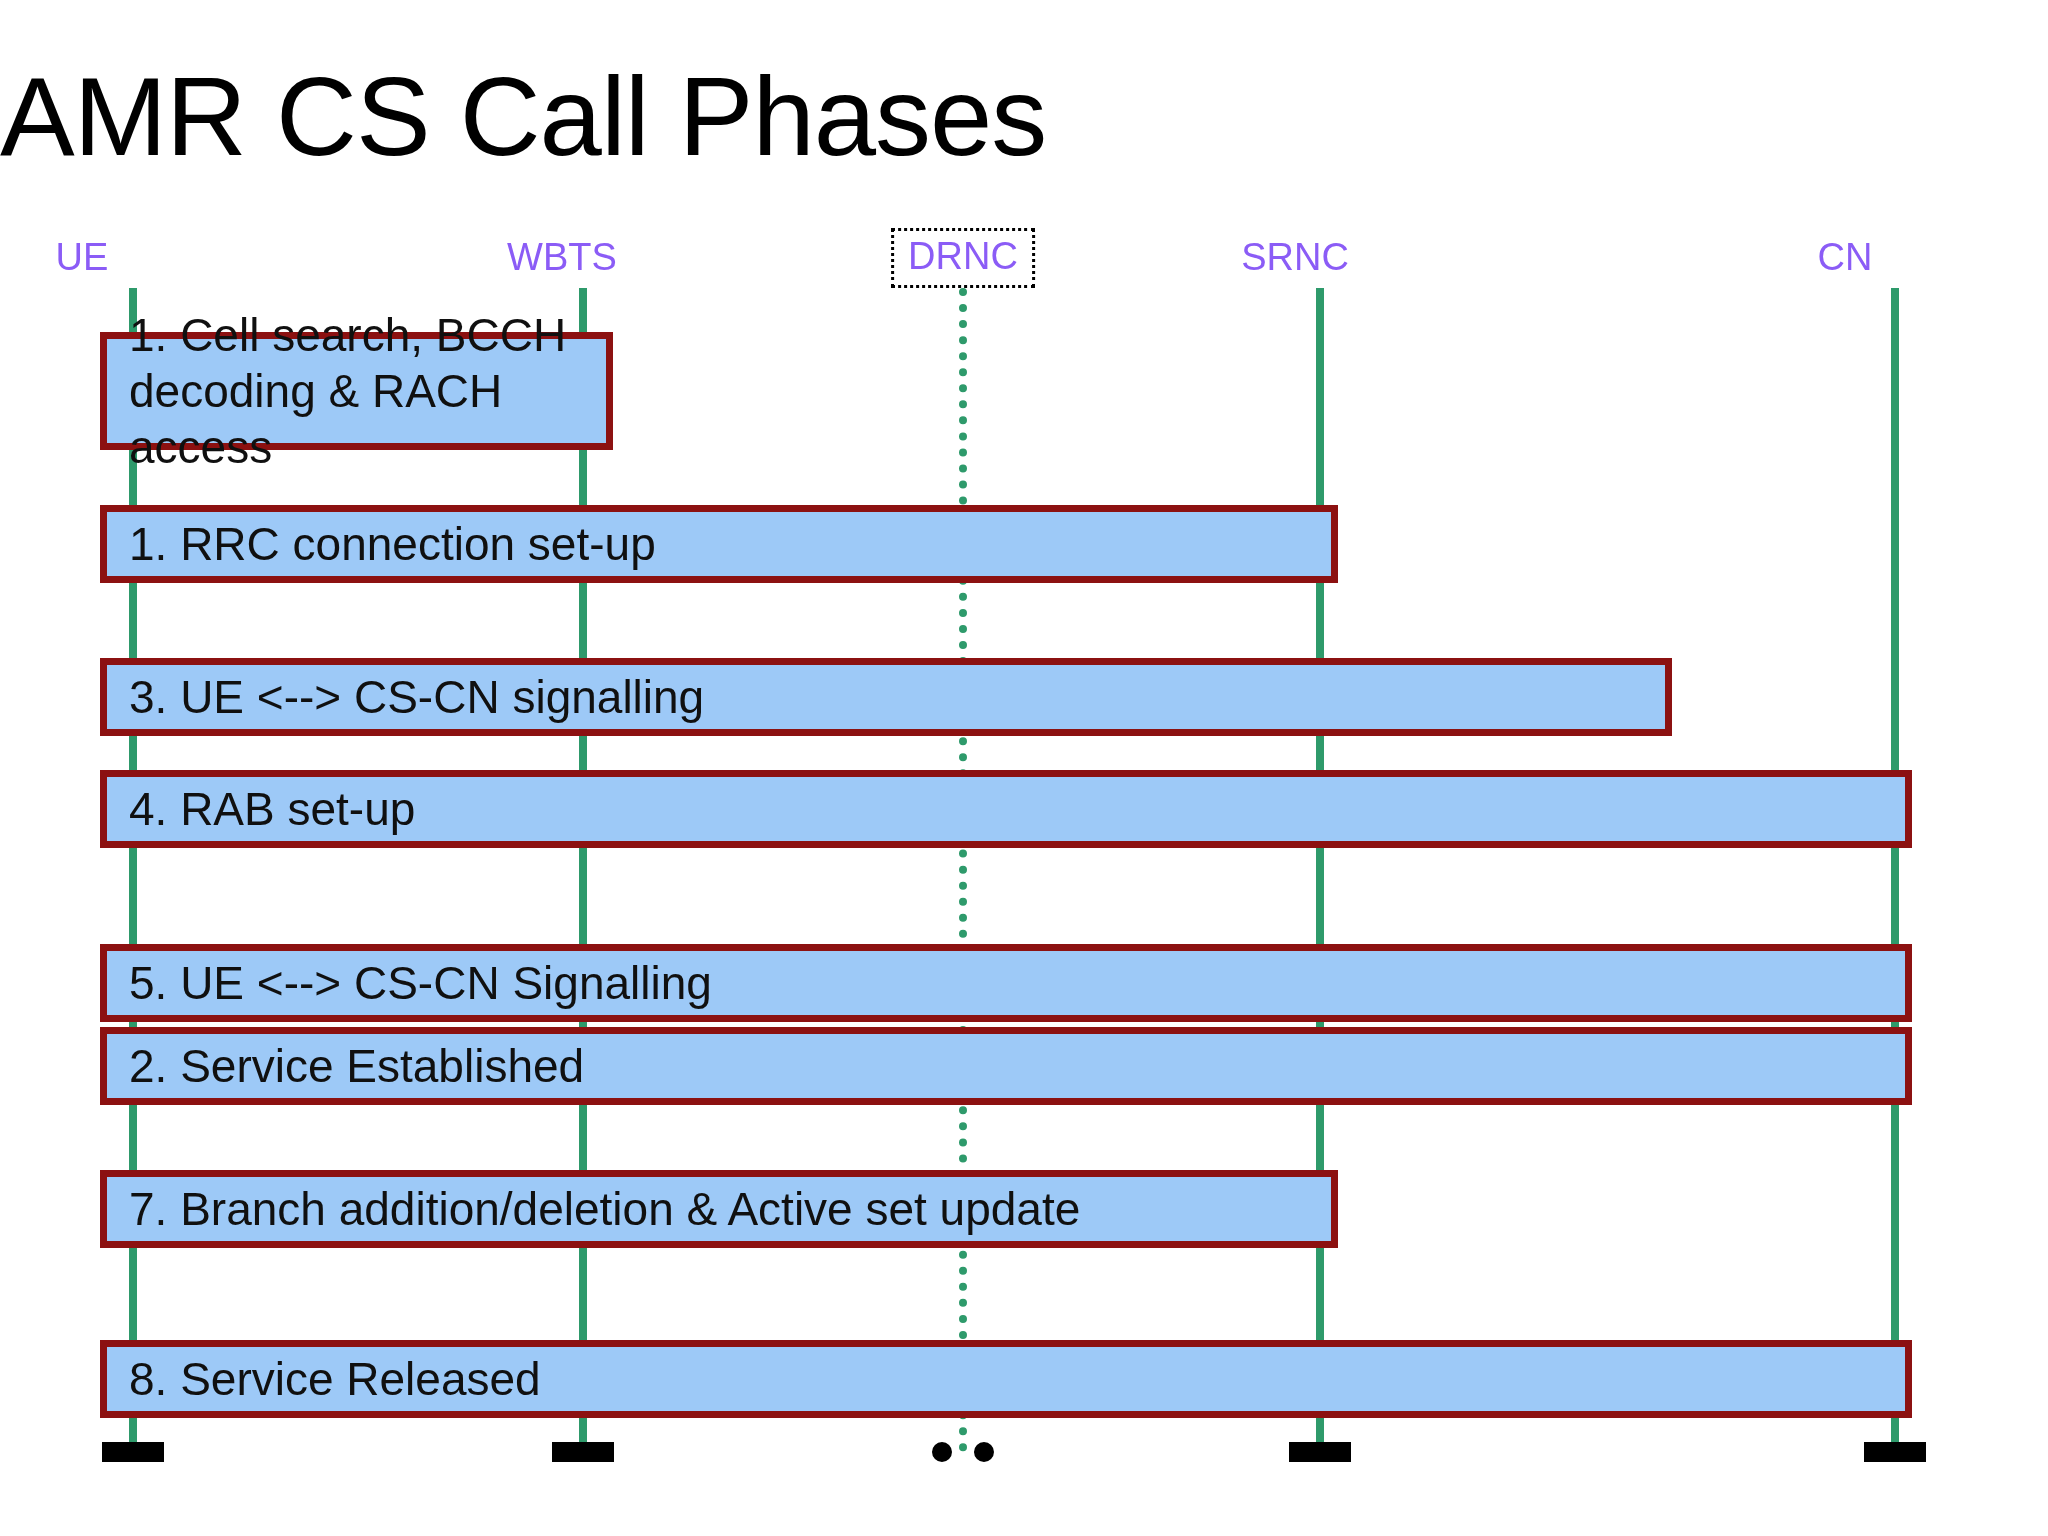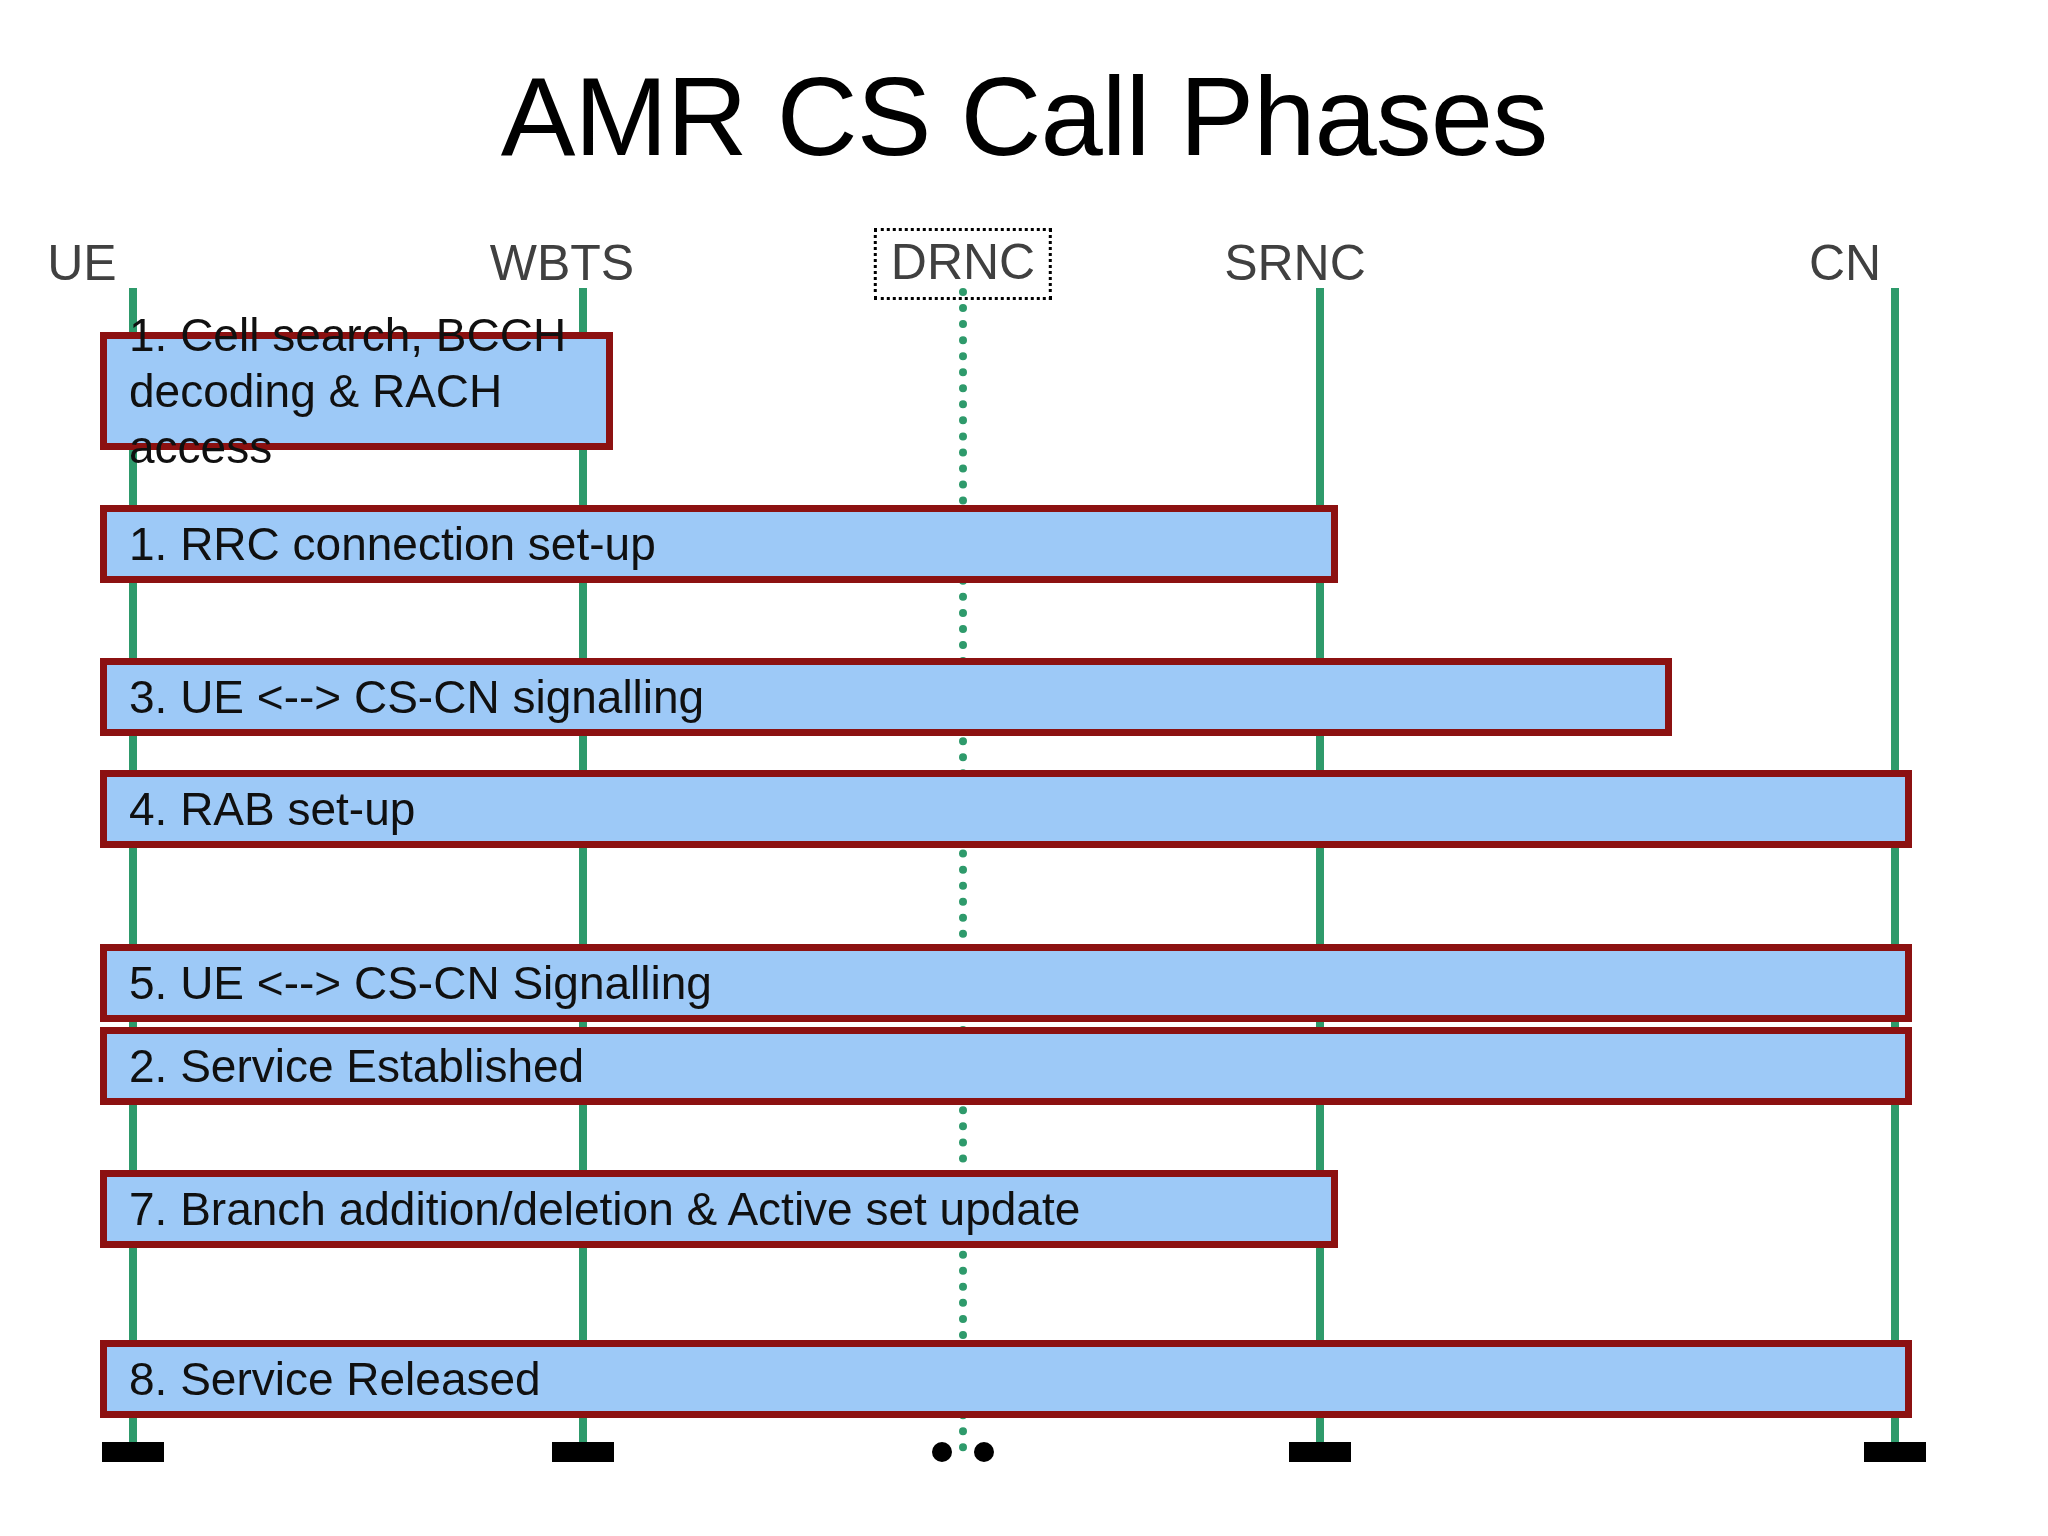--- a/index.html
+++ b/index.html
@@ -17,35 +17,34 @@
     background: #ffffff;
     overflow: hidden;
   }
 
   
   #title {
     position: absolute;
     left: 0;
     top: 58px;
     width: 2048px;
-    text-align: center;
     font-size: 112px;
     line-height: 1.05;
     font-weight: 400;
     color: #000000;
     letter-spacing: -1px;
     white-space: nowrap;
   }
 
   
   .actor-label {
     position: absolute;
-    font-size: 50px;
+    font-size: 38px;
     line-height: 1;
-    color: #404040;
+    color: #8b5cf6;
     white-space: nowrap;
     transform: translateX(-50%);
   }
   .actor-label.boxed {
     border: 3px dotted #000000;
     padding: 6px 14px 10px 14px;
   }
 
   
   .lifeline {

